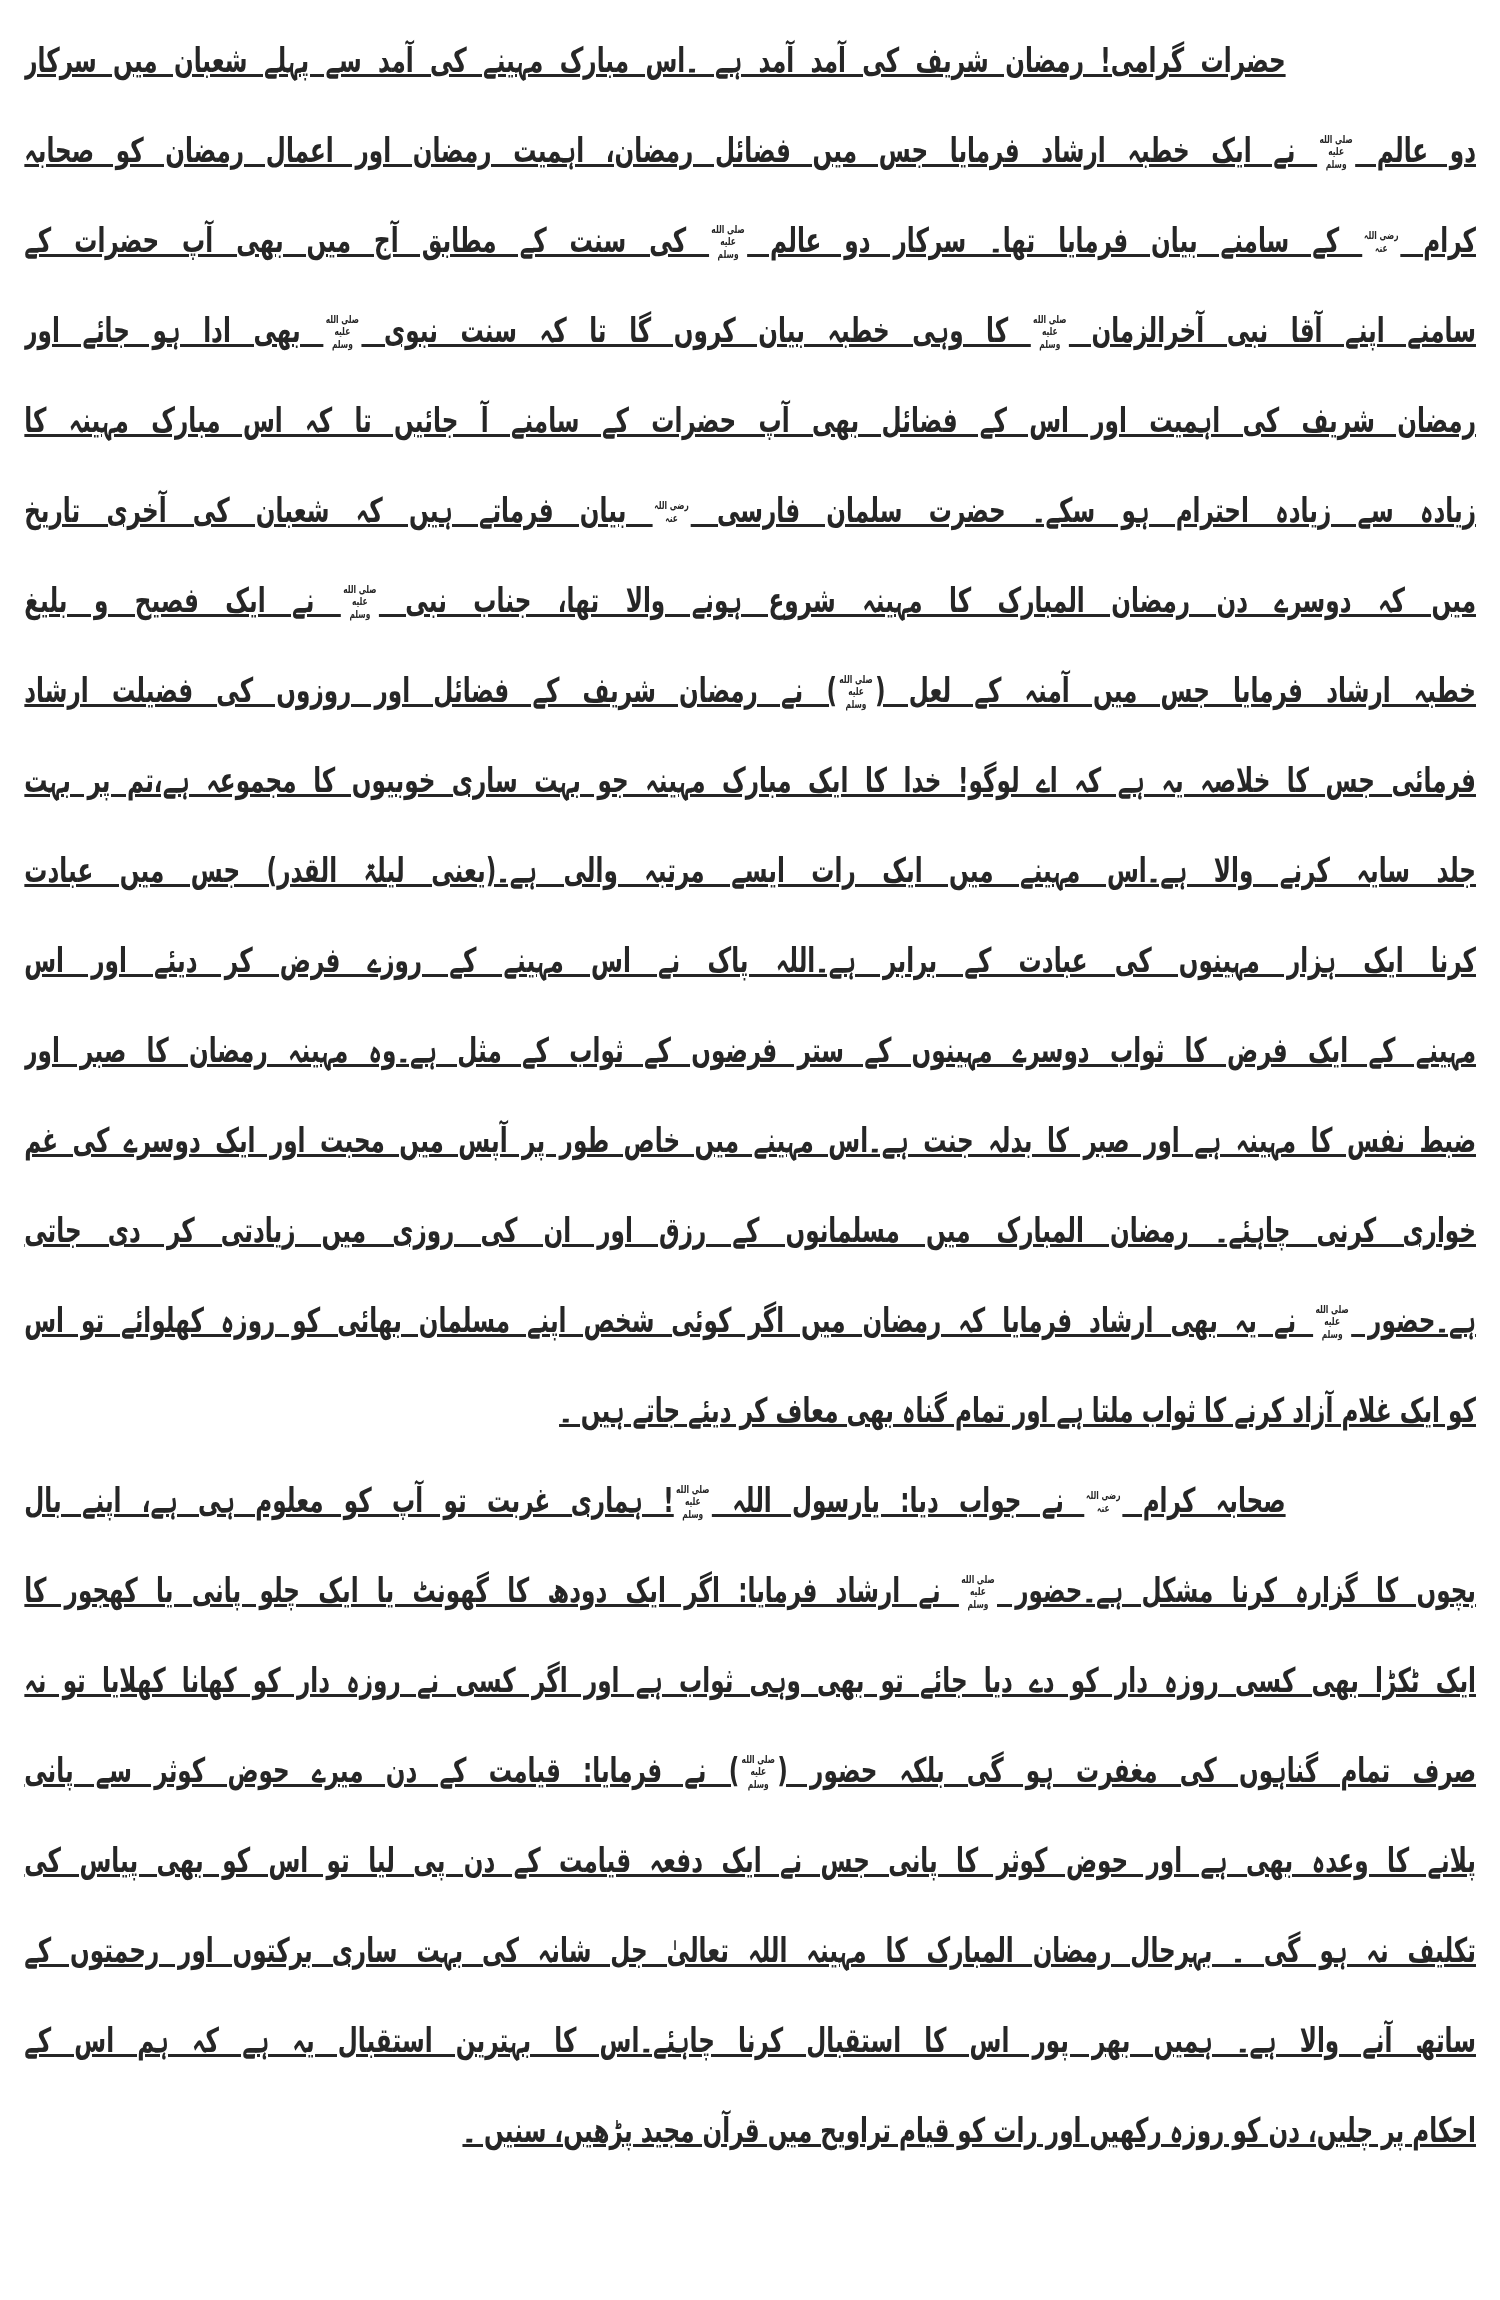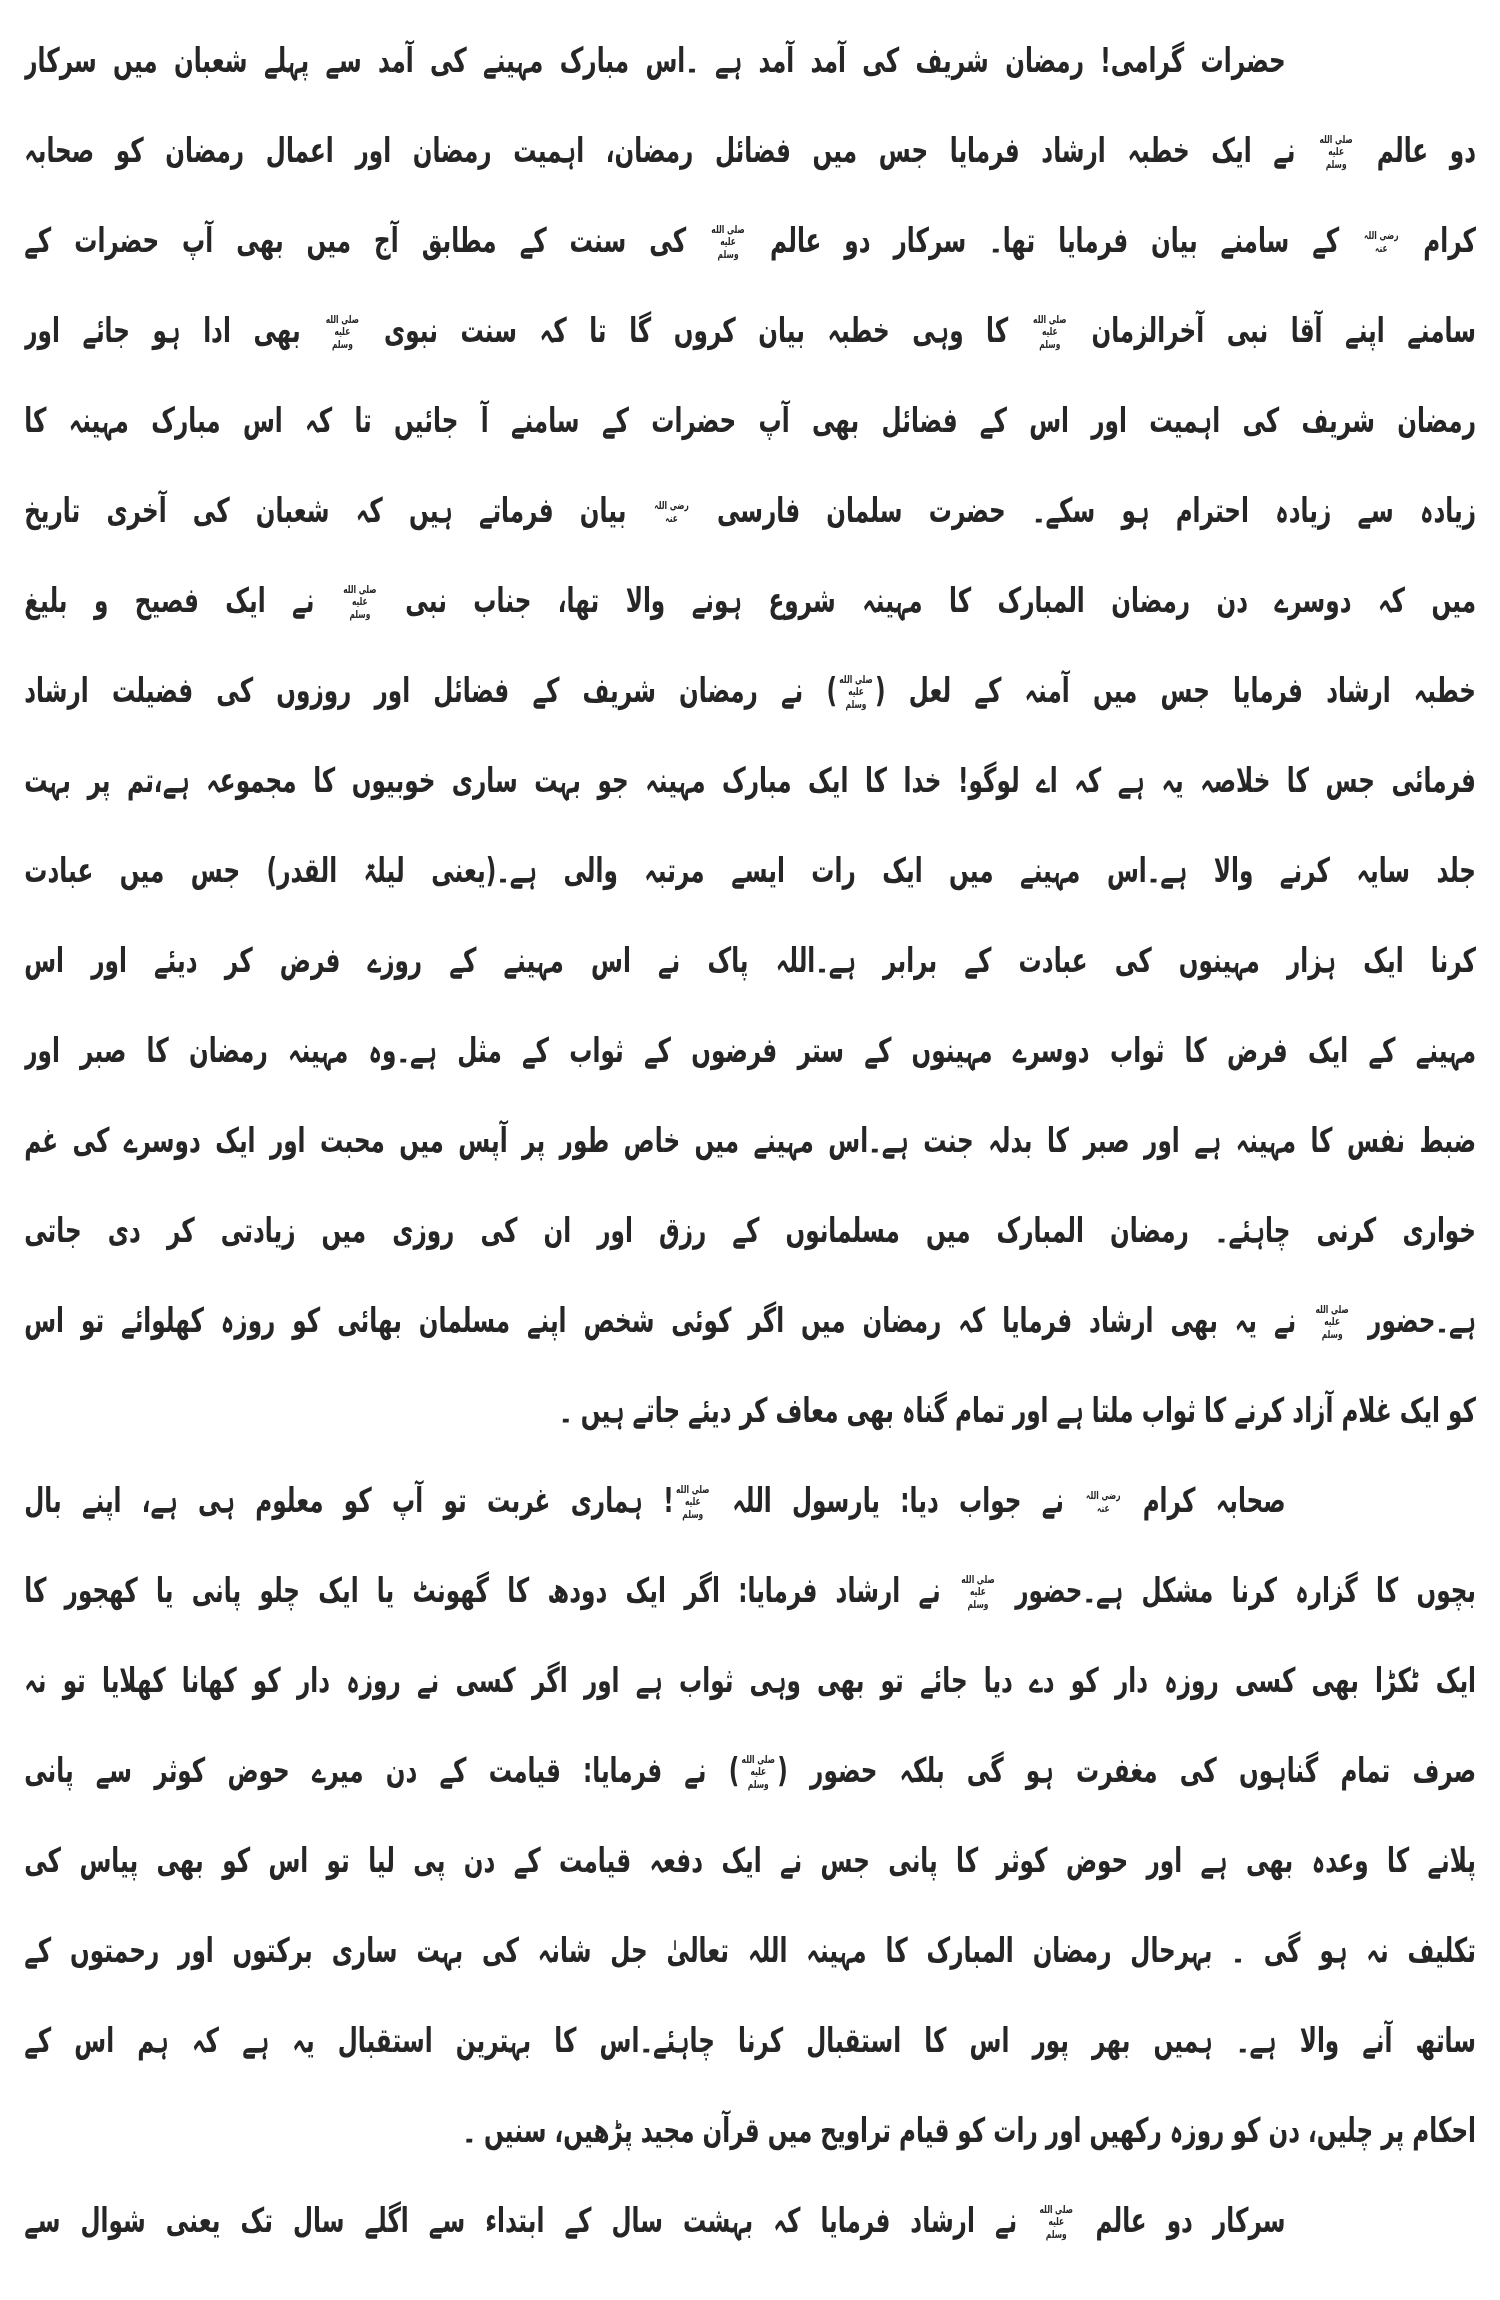--- a/index.html
+++ b/index.html
@@ -17,20 +17,21 @@
     padding: 15px 24px 0 24px;
     background: #ffffff;
     direction: rtl;
   }
   .text-body {
     direction: rtl;
     color: #262626;
     font-weight: bold;
     font-size: 34px;
     line-height: 90px;
+    text-decoration: underline;
   }
   .para { margin: 0; padding: 0; }
   
   .line {
     width: 2135px;              
     height: 90px;
     overflow: hidden;
     transform: scaleX(0.68);
     transform-origin: right center;
     text-align: justify;
@@ -80,17 +81,14 @@
       <div class="para">
         <div class="line indent">صحابہ کرام <span class="stamp">رضی اللہ عنہ</span> نے جواب دیا: یارسول اللہ <span class="stamp">صلى الله عليه وسلم</span>! ہماری غربت تو آپ کو معلوم ہی ہے، اپنے بال</div>
         <div class="line">بچوں کا گزارہ کرنا مشکل ہے۔حضور <span class="stamp">صلى الله عليه وسلم</span> نے ارشاد فرمایا: اگر ایک دودھ کا گھونٹ یا ایک چلو پانی یا کھجور کا</div>
         <div class="line">ایک ٹکڑا بھی کسی روزہ دار کو دے دیا جائے تو بھی وہی ثواب ہے اور اگر کسی نے روزہ دار کو کھانا کھلایا تو نہ</div>
         <div class="line">صرف تمام گناہوں کی مغفرت ہو گی بلکہ حضور (<span class="stamp">صلى الله عليه وسلم</span>) نے فرمایا: قیامت کے دن میرے حوض کوثر سے پانی</div>
         <div class="line">پلانے کا وعدہ بھی ہے اور حوض کوثر کا پانی جس نے ایک دفعہ قیامت کے دن پی لیا تو اس کو بھی پیاس کی</div>
         <div class="line">تکلیف نہ ہو گی ۔ بہرحال رمضان المبارک کا مہینہ اللہ تعالیٰ جل شانہ کی بہت ساری برکتوں اور رحمتوں کے</div>
         <div class="line">ساتھ آنے والا ہے۔ ہمیں بھر پور اس کا استقبال کرنا چاہئے۔اس کا بہترین استقبال یہ ہے کہ ہم اس کے</div>
         <div class="line end">احکام پر چلیں، دن کو روزہ رکھیں اور رات کو قیام تراویح میں قرآن مجید پڑھیں، سنیں ۔</div>
       </div>
-      <div class="para">
-        <div class="line indent">سرکار دو عالم <span class="stamp">صلى الله عليه وسلم</span> نے ارشاد فرمایا کہ بہشت سال کے ابتداء سے اگلے سال تک یعنی شوال سے</div>
-      </div>
     </div>
 </div>
 
 </body></html>

